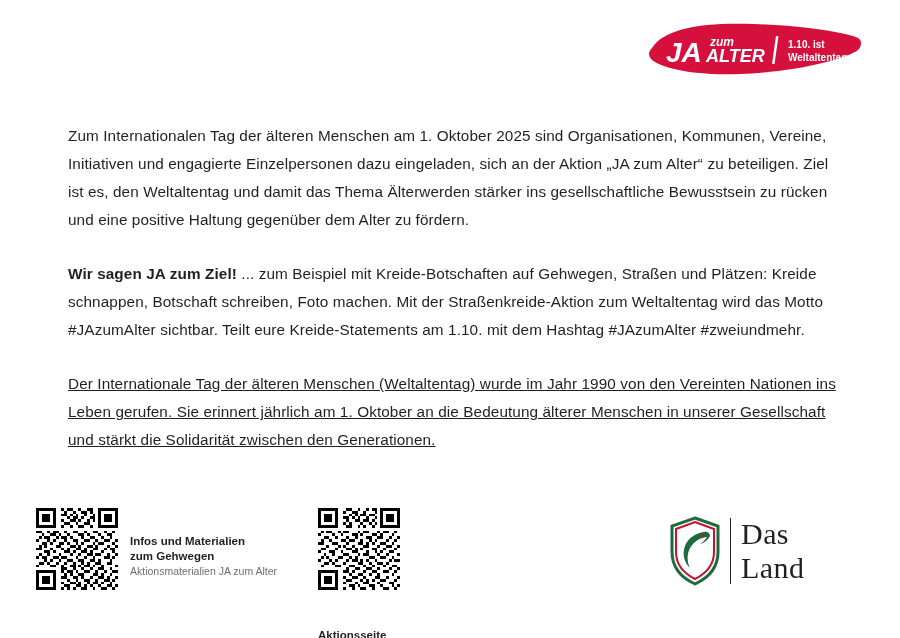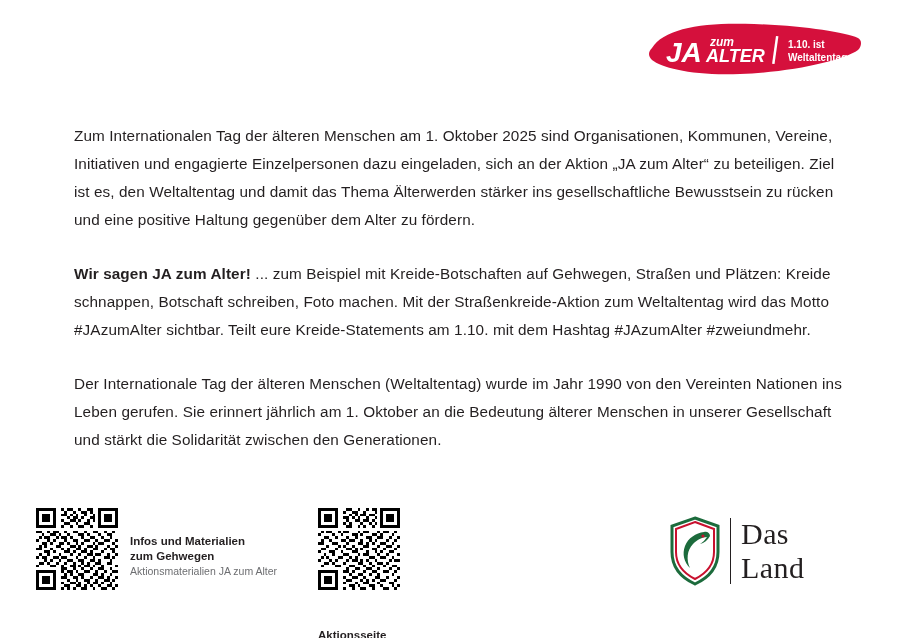--- a/index.html
+++ b/index.html
@@ -33,23 +33,23 @@
     position: absolute;
     left: 66px;
     top: 122px;
     width: 780px;
   }
   .para {
     font-size: 15.3px;
     line-height: 28px;
     letter-spacing: 0.1px;
     color: #231f20;
-    margin: 0 0 26px 8px;
-  }
-  .para:last-child { margin-bottom: 0; }
+    margin: 0 0 26px 2px;
+  }
+  .para:last-child { margin-bottom: 0; text-decoration: underline; }
   .para b {
     font-weight: bold;
   }
 
   
   .footer {
     position: absolute;
     left: 0;
     top: 500px;
     width: 742px;
@@ -137,21 +137,21 @@
       <text x="144" y="43" font-size="10" font-weight="bold">Weltaltentag</text>
     </g>
   </svg>
 </div>
 
 <div class="copy">
   <p class="para">
     <span>Zum Internationalen Tag der älteren Menschen am 1. Oktober 2025 sind Organisationen, Kommunen, Vereine, Initiativen und engagierte Einzelpersonen dazu eingeladen, sich an der Aktion „JA zum Alter“ zu beteiligen. Ziel ist es, den Weltaltentag und damit das Thema Älterwerden stärker ins gesellschaftliche Bewusstsein zu rücken und eine positive Haltung gegenüber dem Alter zu fördern.</span>
   </p>
   <p class="para">
-    <b>Wir sagen JA zum Alter!</b><span> ... zum Beispiel mit Kreide-Botschaften auf Gehwegen, Straßen und Plätzen: Kreide schnappen, Botschaft schreiben, Foto machen. Mit der Straßenkreide-Aktion zum Weltaltentag wird das Motto #JAzumAlter sichtbar. Teilt eure Kreide-Statements am 1.10. mit dem Hashtag #JAzumAlter #zweiundmehr.</span>
+    <b>Wir sagen JA zum Ziel!</b><span> ... zum Beispiel mit Kreide-Botschaften auf Gehwegen, Straßen und Plätzen: Kreide schnappen, Botschaft schreiben, Foto machen. Mit der Straßenkreide-Aktion zum Weltaltentag wird das Motto #JAzumAlter sichtbar. Teilt eure Kreide-Statements am 1.10. mit dem Hashtag #JAzumAlter #zweiundmehr.</span>
   </p>
   <p class="para">
     <span>Der Internationale Tag der älteren Menschen (Weltaltentag) wurde im Jahr 1990 von den Vereinten Nationen ins Leben gerufen. Sie erinnert jährlich am 1. Oktober an die Bedeutung älterer Menschen in unserer Gesellschaft und stärkt die Solidarität zwischen den Generationen.</span>
   </p>
 </div>
 
 <div class="footer">
 
   <div class="footer-block block-qr1">
     <svg class="qr" viewBox="0 0 29 29" shape-rendering="crispEdges">

